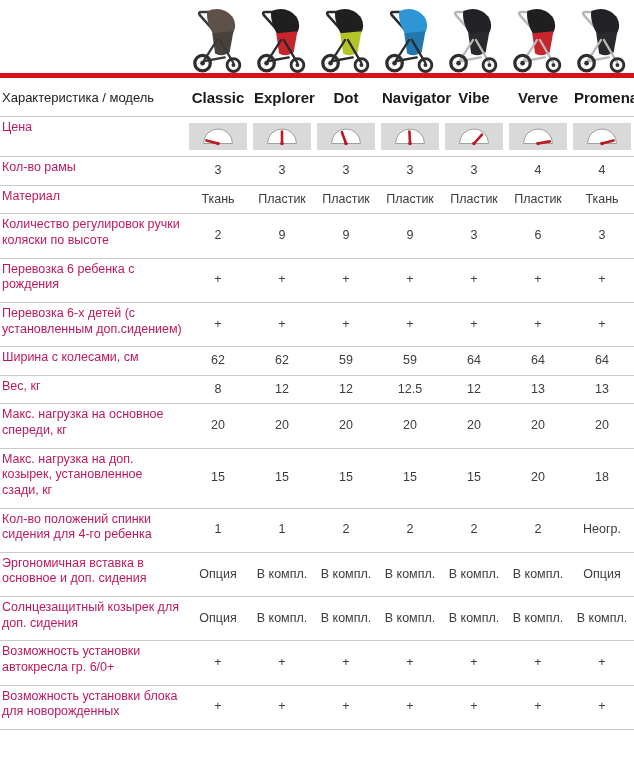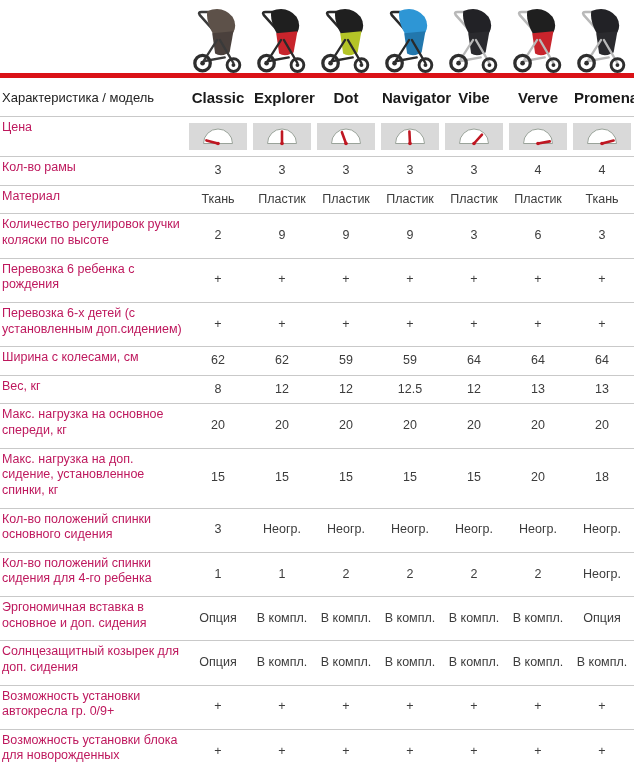--- a/index.html
+++ b/index.html
@@ -273,38 +273,28 @@
           <td class="row-label">Макс. нагрузка на основное спереди, кг</td>
           <td class="cell-value">20</td>
           <td class="cell-value">20</td>
           <td class="cell-value">20</td>
           <td class="cell-value">20</td>
           <td class="cell-value">20</td>
           <td class="cell-value">20</td>
           <td class="cell-value">20</td>
         </tr>
         <tr>
-          <td class="row-label">Макс. нагрузка на доп. сидение, установленное спинки, кг</td>
+          <td class="row-label">Макс. нагрузка на доп. козырек, установленное сзади, кг</td>
           <td class="cell-value">15</td>
           <td class="cell-value">15</td>
           <td class="cell-value">15</td>
           <td class="cell-value">15</td>
           <td class="cell-value">15</td>
           <td class="cell-value">20</td>
           <td class="cell-value">18</td>
-        </tr>
-        <tr>
-          <td class="row-label">Кол-во положений спинки основного сидения</td>
-          <td class="cell-value">3</td>
-          <td class="cell-value">Неогр.</td>
-          <td class="cell-value">Неогр.</td>
-          <td class="cell-value">Неогр.</td>
-          <td class="cell-value">Неогр.</td>
-          <td class="cell-value">Неогр.</td>
-          <td class="cell-value">Неогр.</td>
         </tr>
         <tr>
           <td class="row-label">Кол-во положений спинки сидения для 4-го ребенка</td>
           <td class="cell-value">1</td>
           <td class="cell-value">1</td>
           <td class="cell-value">2</td>
           <td class="cell-value">2</td>
           <td class="cell-value">2</td>
           <td class="cell-value">2</td>
           <td class="cell-value">Неогр.</td>
@@ -323,21 +313,21 @@
           <td class="row-label">Солнцезащитный козырек для доп. сидения</td>
           <td class="cell-value">Опция</td>
           <td class="cell-value">В компл.</td>
           <td class="cell-value">В компл.</td>
           <td class="cell-value">В компл.</td>
           <td class="cell-value">В компл.</td>
           <td class="cell-value">В компл.</td>
           <td class="cell-value">В компл.</td>
         </tr>
         <tr>
-          <td class="row-label">Возможность установки автокресла гр. 0/9+</td>
+          <td class="row-label">Возможность установки автокресла гр. 6/0+</td>
           <td class="cell-value">+</td>
           <td class="cell-value">+</td>
           <td class="cell-value">+</td>
           <td class="cell-value">+</td>
           <td class="cell-value">+</td>
           <td class="cell-value">+</td>
           <td class="cell-value">+</td>
         </tr>
         <tr>
           <td class="row-label">Возможность установки  блока для новорожденных</td>

